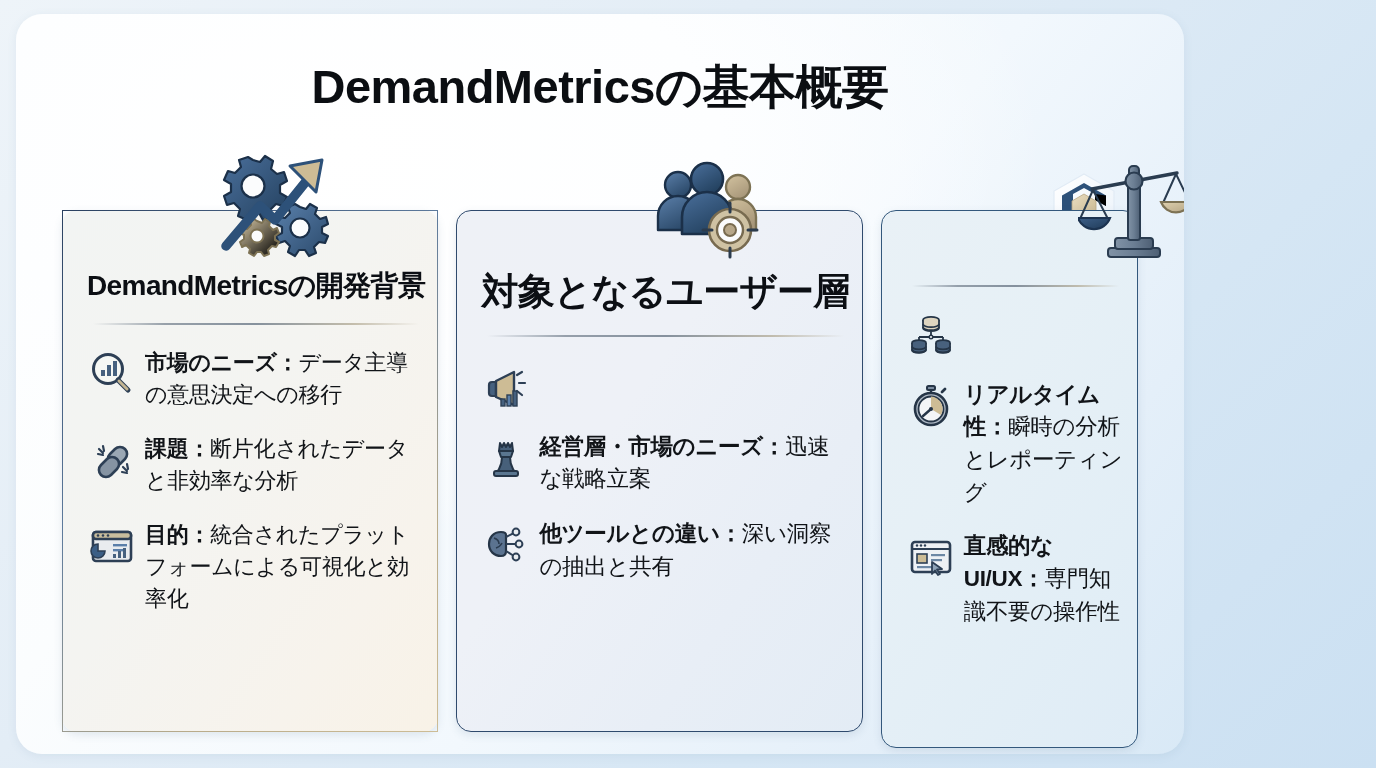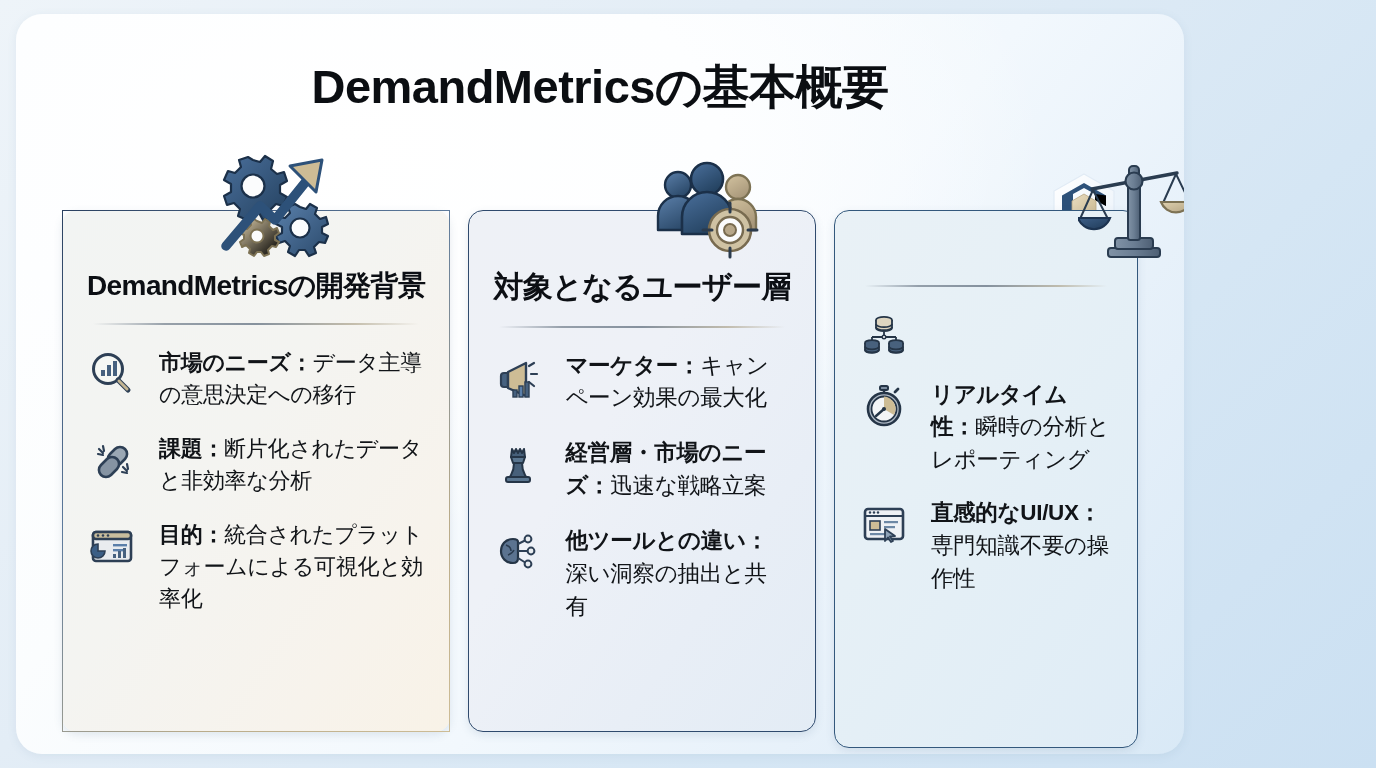--- a/index.html
+++ b/index.html
@@ -76,21 +76,21 @@
     right: 46px;
     display: flex;
     gap: 18px;
     align-items: flex-start;
   }
 
   .card {
     position: relative;
     flex: 1 1 0;
     border-radius: 15px;
-    padding: 56px 24px 26px 24px;
+    padding: 56px 12px 26px 24px;
     min-height: 522px;
     box-shadow: 0 3px 9px rgba(70,100,135,0.13);
   }
 
   .card.c1 {
     background: linear-gradient(125deg, #f2f4f3 0%, #f4f4f1 45%, #f7f3ec 78%, #f8f2e7 100%);
     border: 1.6px solid;
     border-image: linear-gradient(140deg, #2a4060 0%, #5d7a9c 38%, #b9ab8a 75%, #cdbc95 100%) 1;
     border-radius: 15px;
   }
@@ -102,40 +102,40 @@
   }
   .card.c3 {
     background: linear-gradient(125deg, #e9f1f6 0%, #e6f0f6 40%, #e2eef6 75%, #dfecf6 100%);
     border: 1.6px solid #33587c;
     border-radius: 15px;
     min-height: 538px;
   }
 
   .card-title {
     text-align: center;
-    font-size: 30px;
+    font-size: 37px;
     font-weight: 700;
     color: #0c0f14;
     letter-spacing: -0.6px;
     white-space: nowrap;
   }
   .card.c1 .card-title { font-size: 28px; }
 
   .card-divider {
     margin: 18px 6px 12px 6px;
     height: 1.5px;
     background: linear-gradient(90deg, rgba(150,160,170,0) 0%, rgba(120,132,145,0.75) 22%, rgba(115,128,142,0.85) 50%, rgba(170,160,135,0.65) 80%, rgba(180,175,160,0) 100%);
   }
 
   .items { display: block; padding: 10px 2px 0 2px; }
 
   .item {
     display: flex;
     align-items: flex-start;
-    gap: 24px;
+    gap: 10px;
     margin-bottom: 22px;
   }
   .item:last-child { margin-bottom: 12px; }
 
   .item-icon {
     flex: 0 0 auto;
     width: 46px;
     height: 46px;
     margin-top: 4px;
   }
@@ -367,23 +367,20 @@
           <div class="item">
             <span class="item-icon">
               <svg viewBox="0 0 46 46" width="46" height="46">
                 <path d="M6,22 L6,30 a3,3 0 0 0 3,3 L13,33 L13,19 L9,19 a3,3 0 0 0 -3,3 Z" fill="#46617f" stroke="#2d3f55" stroke-width="2.2" stroke-linejoin="round"></path>
                 <path d="M13,18 L31,9 L31,42 L13,34 Z" fill="#cdbc95" stroke="#2d3f55" stroke-width="2.4" stroke-linejoin="round"></path>
                 <path d="M34,12 l5,-3 M36,20 l6,0 M34,28 l5,4" stroke="#2d3f55" stroke-width="2.2" stroke-linecap="round"></path>
                 <rect x="18" y="36" width="4" height="7" fill="#46617f" stroke="#2d3f55" stroke-width="1.4"></rect>
                 <rect x="24" y="32" width="4" height="11" fill="#5b7fa9" stroke="#2d3f55" stroke-width="1.4"></rect>
                 <rect x="30" y="28" width="4" height="15" fill="#46617f" stroke="#2d3f55" stroke-width="1.4"></rect>
               </svg>
-            </span>
-            <span class="item-text">
-              <b>マーケター</b><b>：</b><span>キャンペーン効果の最大化</span>
             </span>
           </div>
 
           <div class="item">
             <span class="item-icon">
               <svg viewBox="0 0 46 46" width="46" height="46">
                 <path d="M17,8 l2,4 l2,-4 l2,4 l2,-4 l2,4 l2,-4 l1,8 l-14,0 Z" fill="#47607a" stroke="#253547" stroke-width="2" stroke-linejoin="round"></path>
                 <path d="M16,16 l14,0 l-2,6 l-10,0 Z" fill="#5a7690" stroke="#253547" stroke-width="2" stroke-linejoin="round"></path>
                 <path d="M19,22 l8,0 c0,8 2,10 4,14 l-16,0 c2,-4 4,-6 4,-14 Z" fill="#47607a" stroke="#253547" stroke-width="2" stroke-linejoin="round"></path>
                 <rect x="11" y="36" width="24" height="5" rx="2" fill="#5a7690" stroke="#253547" stroke-width="2"></rect>

